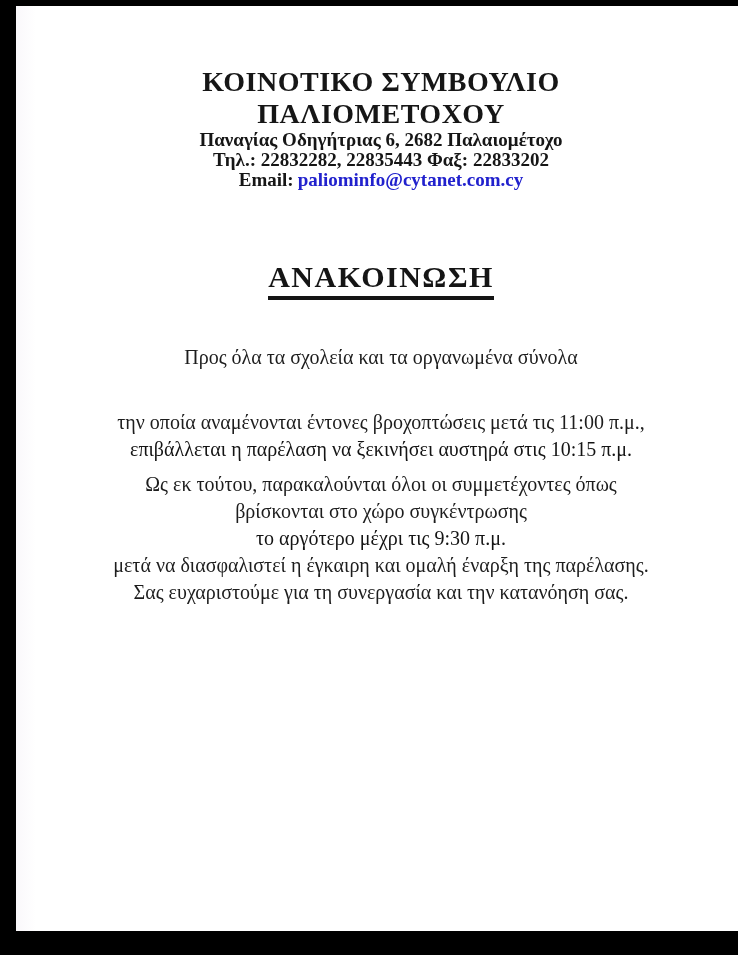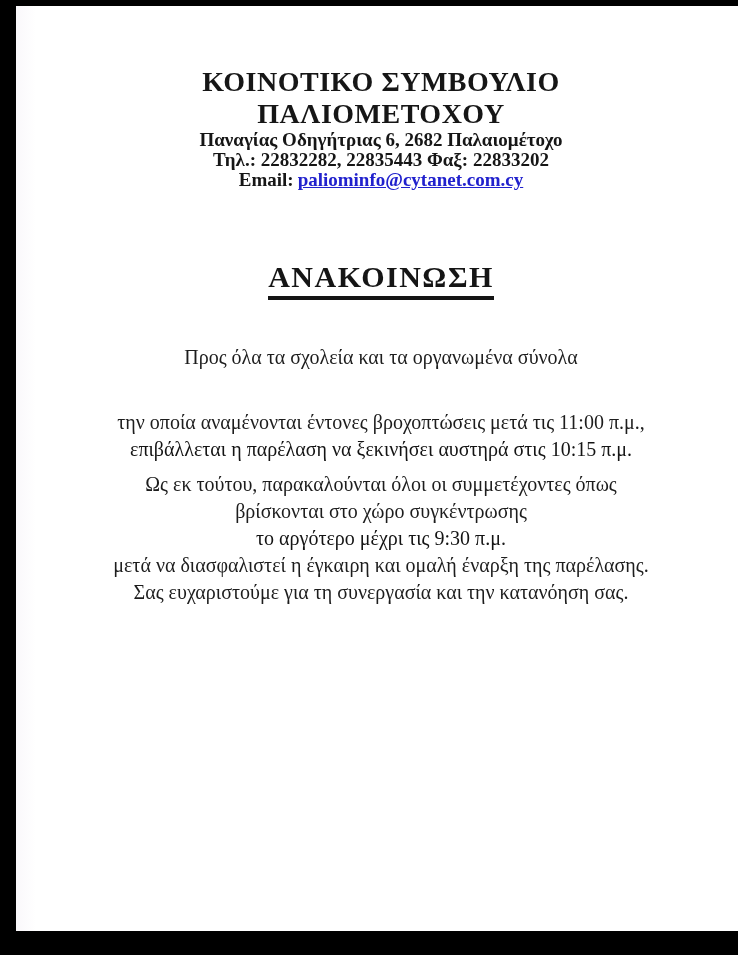--- a/index.html
+++ b/index.html
@@ -39,21 +39,20 @@
   }
   .meta-line {
     font-size: 19px;
     font-weight: bold;
     line-height: 20px;
     color: #161616;
   }
   .email-label { margin-right: 4px; }
   .email-link {
     color: #2121cd;
-    text-decoration: underline;
     cursor: pointer;
   }
   
   .title-wrap {
     text-align: center;
     margin-top: 34px;
   }
   .announcement-title {
     display: inline-block;
     font-size: 30px;

